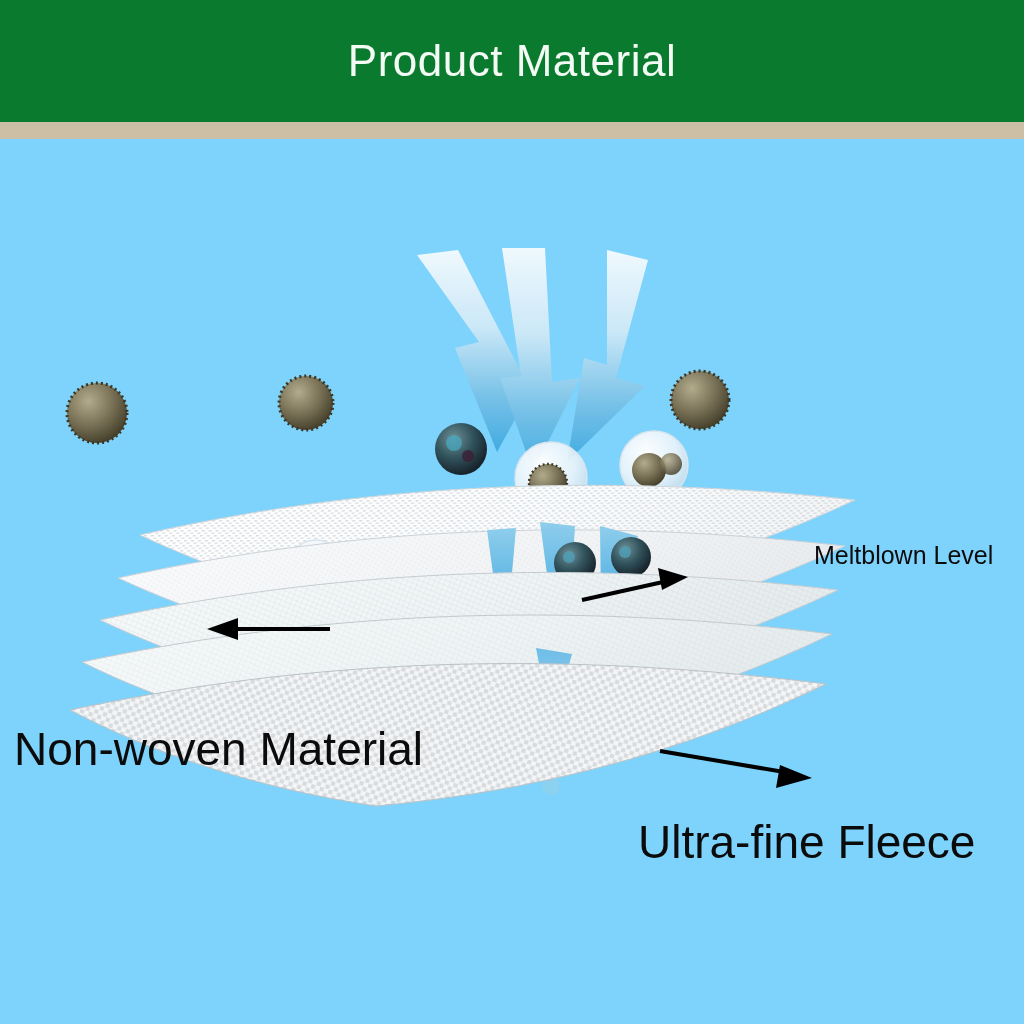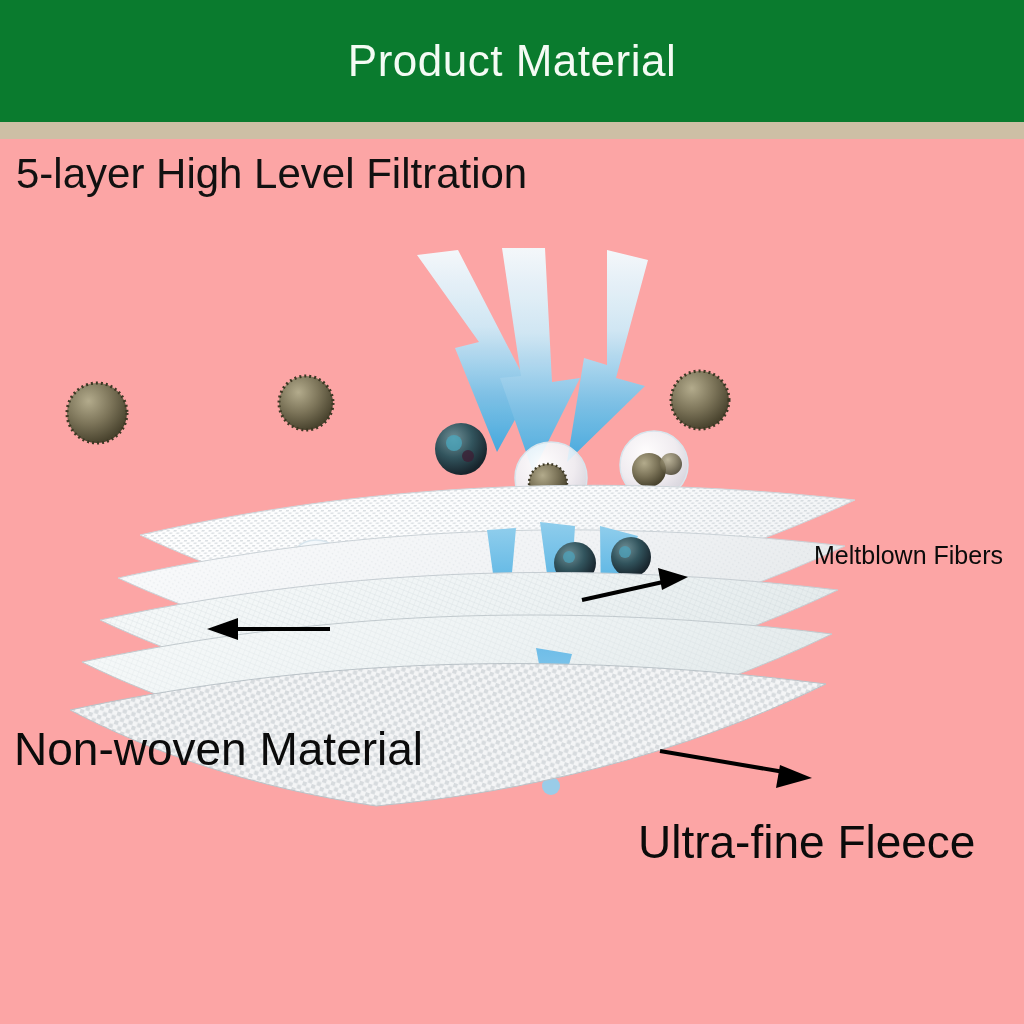--- a/index.html
+++ b/index.html
@@ -4,21 +4,21 @@
 <style>
   html, body {
     margin: 0;
     padding: 0;
     background: #ffffff;
   }
   #page {
     position: relative;
     width: 1024px;
     height: 1024px;
-    background: #fca5a5;
+    background: #7dd3fc;
     overflow: hidden;
     font-family: "Liberation Sans", sans-serif;
   }
 
   
   .header-band {
     position: absolute;
     left: 0;
     top: 0;
     width: 1024px;
@@ -93,21 +93,20 @@
 </head>
 <body>
 
 <div id="page">
 
   <div class="header-band">
     <div class="header-title">Product Material</div>
   </div>
   <div class="header-rule"></div>
 
-  <div class="subtitle">5-layer High Level Filtration</div>
 
   <div class="stage">
     <svg width="1024" height="700" viewBox="0 0 1024 700" xmlns="http://www.w3.org/2000/svg">
       <defs>
 
         <linearGradient id="airTop" x1="0" y1="0" x2="0" y2="1">
           <stop offset="0%" stop-color="#f4fbfe"></stop>
           <stop offset="38%" stop-color="#cfe9f7"></stop>
           <stop offset="72%" stop-color="#79c2e8"></stop>
           <stop offset="100%" stop-color="#3fa9e0"></stop>
@@ -285,19 +284,19 @@
         <polygon points="207,429 238,418 238,440" fill="#000000" stroke="none"></polygon>
       </g>
 
       <g stroke="#000000" stroke-width="4" fill="none">
         <line x1="660" y1="551" x2="790" y2="573"></line>
         <polygon points="812,578 780,565 776,588" fill="#000000" stroke="none"></polygon>
       </g>
     </svg>
   </div>
 
-  <div class="callout callout-meltblown">Meltblown Fibers</div>
+  <div class="callout callout-meltblown">Meltblown Level</div>
 
   <div class="callout callout-nonwoven">Non-woven Material</div>
 
   <div class="callout callout-fleece">Ultra-fine Fleece</div>
 
 </div>
 
 </body></html>

